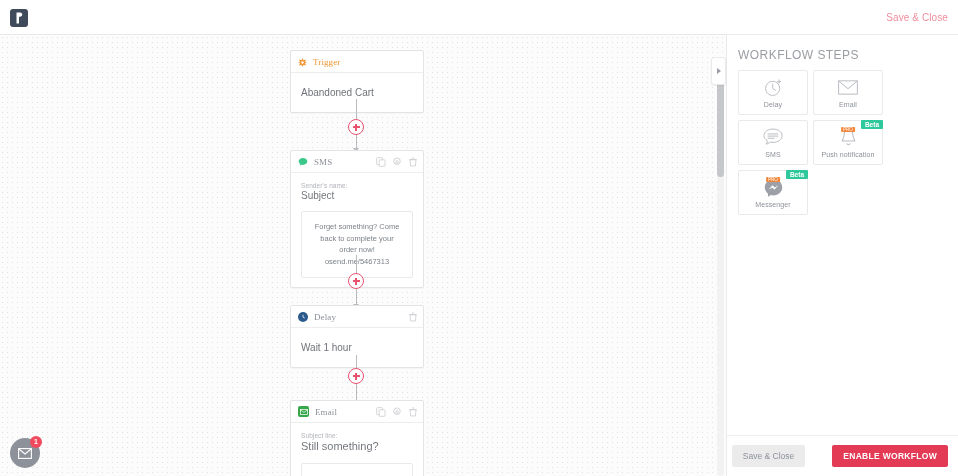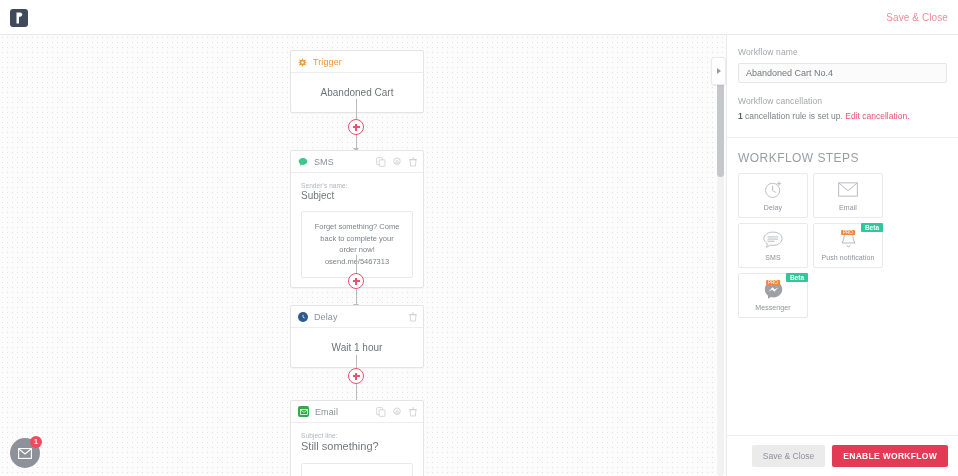--- a/index.html
+++ b/index.html
@@ -53,34 +53,35 @@
   .node-head {
     height: 22px;
     border-bottom: 1px solid #ededee;
     display: flex; align-items: center;
     padding: 0 7px;
     position: relative;
   }
   .node-head-title {
     font-size: 9px; color: #8d9199; margin-left: 6px;
     letter-spacing: .1px;
+    font-family: Liberation Serif, serif;
   }
   .node-head-title.trigger { color: #f0952f; }
   .node-actions {
     position: absolute; right: 5px; top: 0; height: 22px;
     display: flex; align-items: center; gap: 6px;
   }
   .ico-btn { width: 10px; height: 10px; cursor: pointer; opacity: .55; }
   .ico-btn svg { display:block; }
 
   .node-body {
     padding: 9px 10px;
     font-size: 10px; color: #6f7379;
   }
-  .node-body.center { text-align: center; padding: 14px 10px; }
+  .node-body.center { text-align: left; padding: 14px 10px; }
 
   .label-sm { font-size: 6.5px; color: #b0b3b9; letter-spacing: .1px; }
   .value-md { font-size: 10px; color: #74787e; margin-top: 1px; }
 
   .sms-bubble {
     margin-top: 10px;
     border: 1px solid #e9e9ea;
     border-radius: 2px;
     padding: 9px 10px;
     text-align: center;
@@ -251,21 +252,21 @@
   .btn {
     font-size: 8.5px; border-radius: 2px; cursor: pointer;
     border: none; font-family: "Liberation Sans", sans-serif;
   }
   .btn-secondary {
     background: #ebebec; color: #8d9199;
     padding: 6px 11px;
   }
   .btn-primary {
     background: #e33a55; color: #ffffff;
-    padding: 6px 11px; font-weight: bold; letter-spacing: .3px;
+    padding: 6px 11px; font-weight: bold; letter-spacing: .3px; margin-left: 20px;
   }
 </style>
 </head>
 <body>
 
 <div class="topbar">
   <div class="logo">
     <svg width="18" height="18" viewBox="0 0 18 18">
       <path d="M6.5 3.5 h3.6 c1.4 0 2.2 1 2.2 2.1 c0 1.2 -0.9 2.1 -2.2 2.1 h-1.1 v6.8 h-2.5 z" fill="#ffffff"></path>
     </svg>
@@ -406,29 +407,20 @@
     <div class="vscroll-thumb"></div>
   </div>
 </div>
 
 <div class="panel-handle">
   <i></i>
 </div>
 
 <div class="panel">
 
-  <div class="panel-sec divider">
-    <div class="field-label">Workflow name</div>
-    <input class="text-input" type="text" value="Abandoned Cart No.4" style="">
-
-    <div class="field-label" style="margin-top:13px;">Workflow cancellation</div>
-    <div class="cancel-line">
-      <b>1</b><span> cancellation rule is set up. </span><a>Edit cancellation.</a>
-    </div>
-  </div>
 
   <div class="steps-title">WORKFLOW STEPS</div>
 
   <div class="steps-grid">
 
     <div class="step-card">
       <span class="step-ico">
         <svg width="19" height="19" viewBox="0 0 22 22">
           <circle cx="10" cy="12" r="8.2" fill="none" stroke="#b9bcc1" stroke-width="1.1"></circle>
           <path d="M10 7 v5.2 l3.4 2" fill="none" stroke="#b9bcc1" stroke-width="1.1" stroke-linecap="round"></path>

